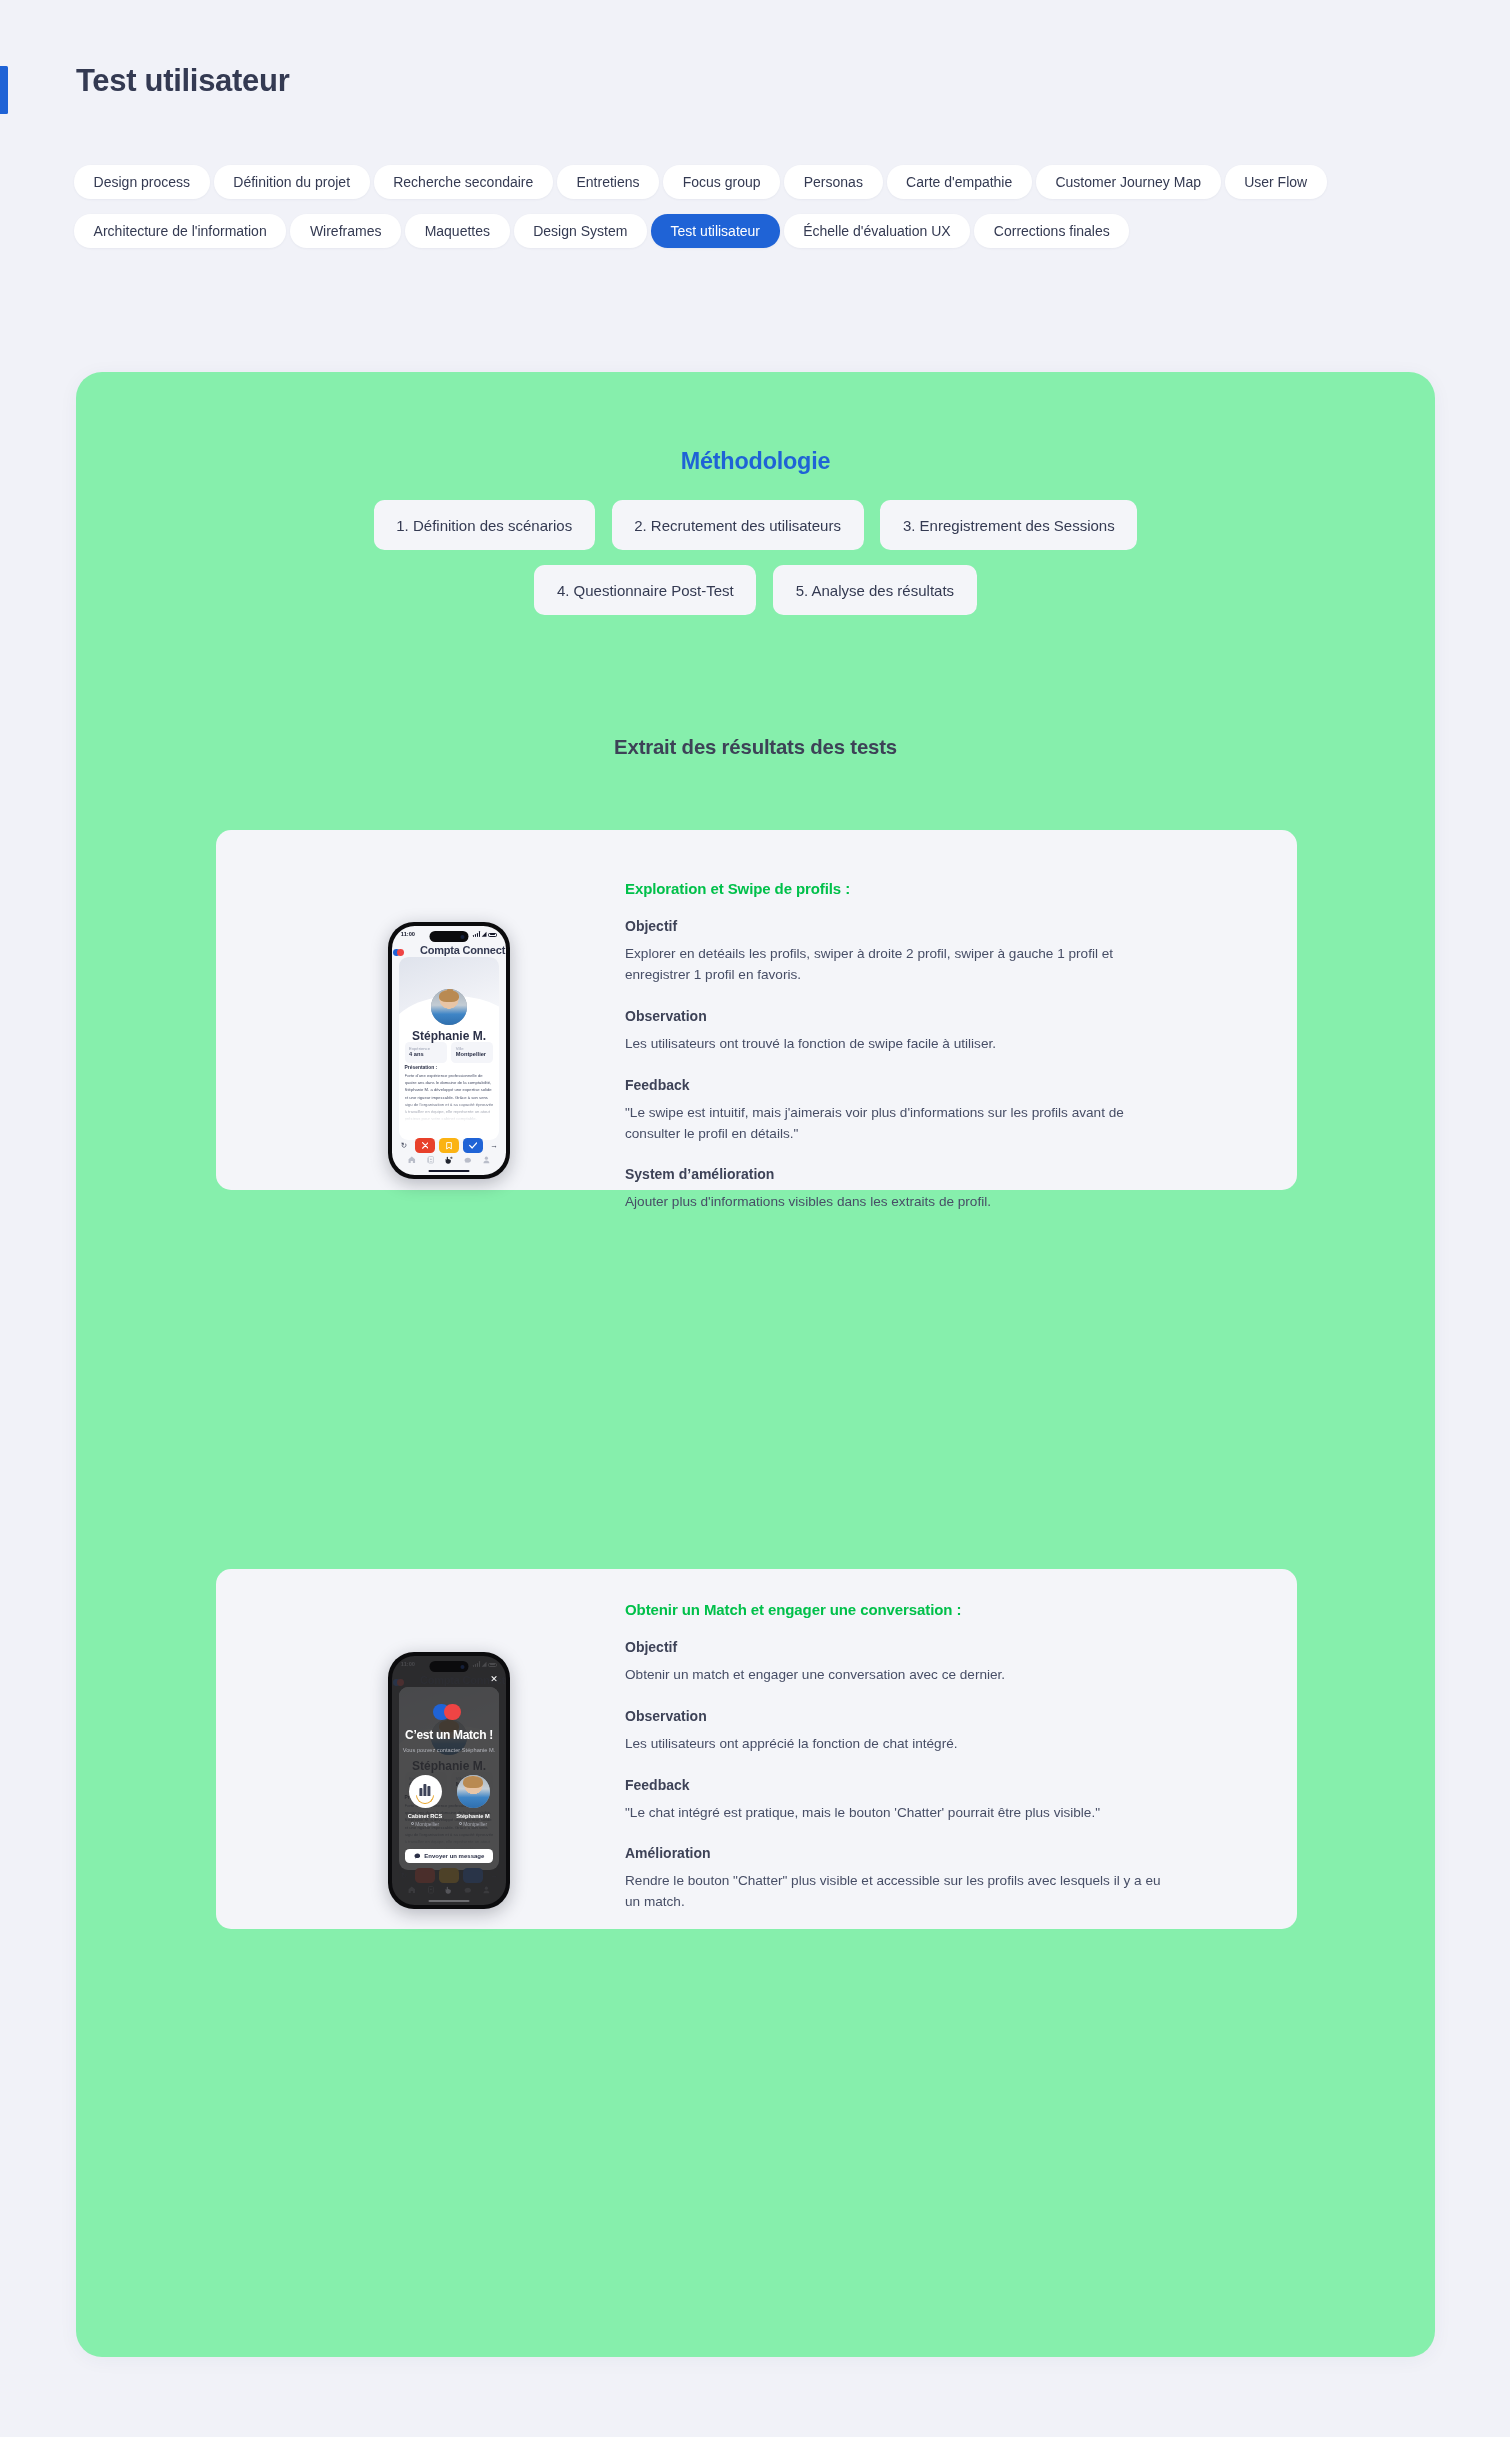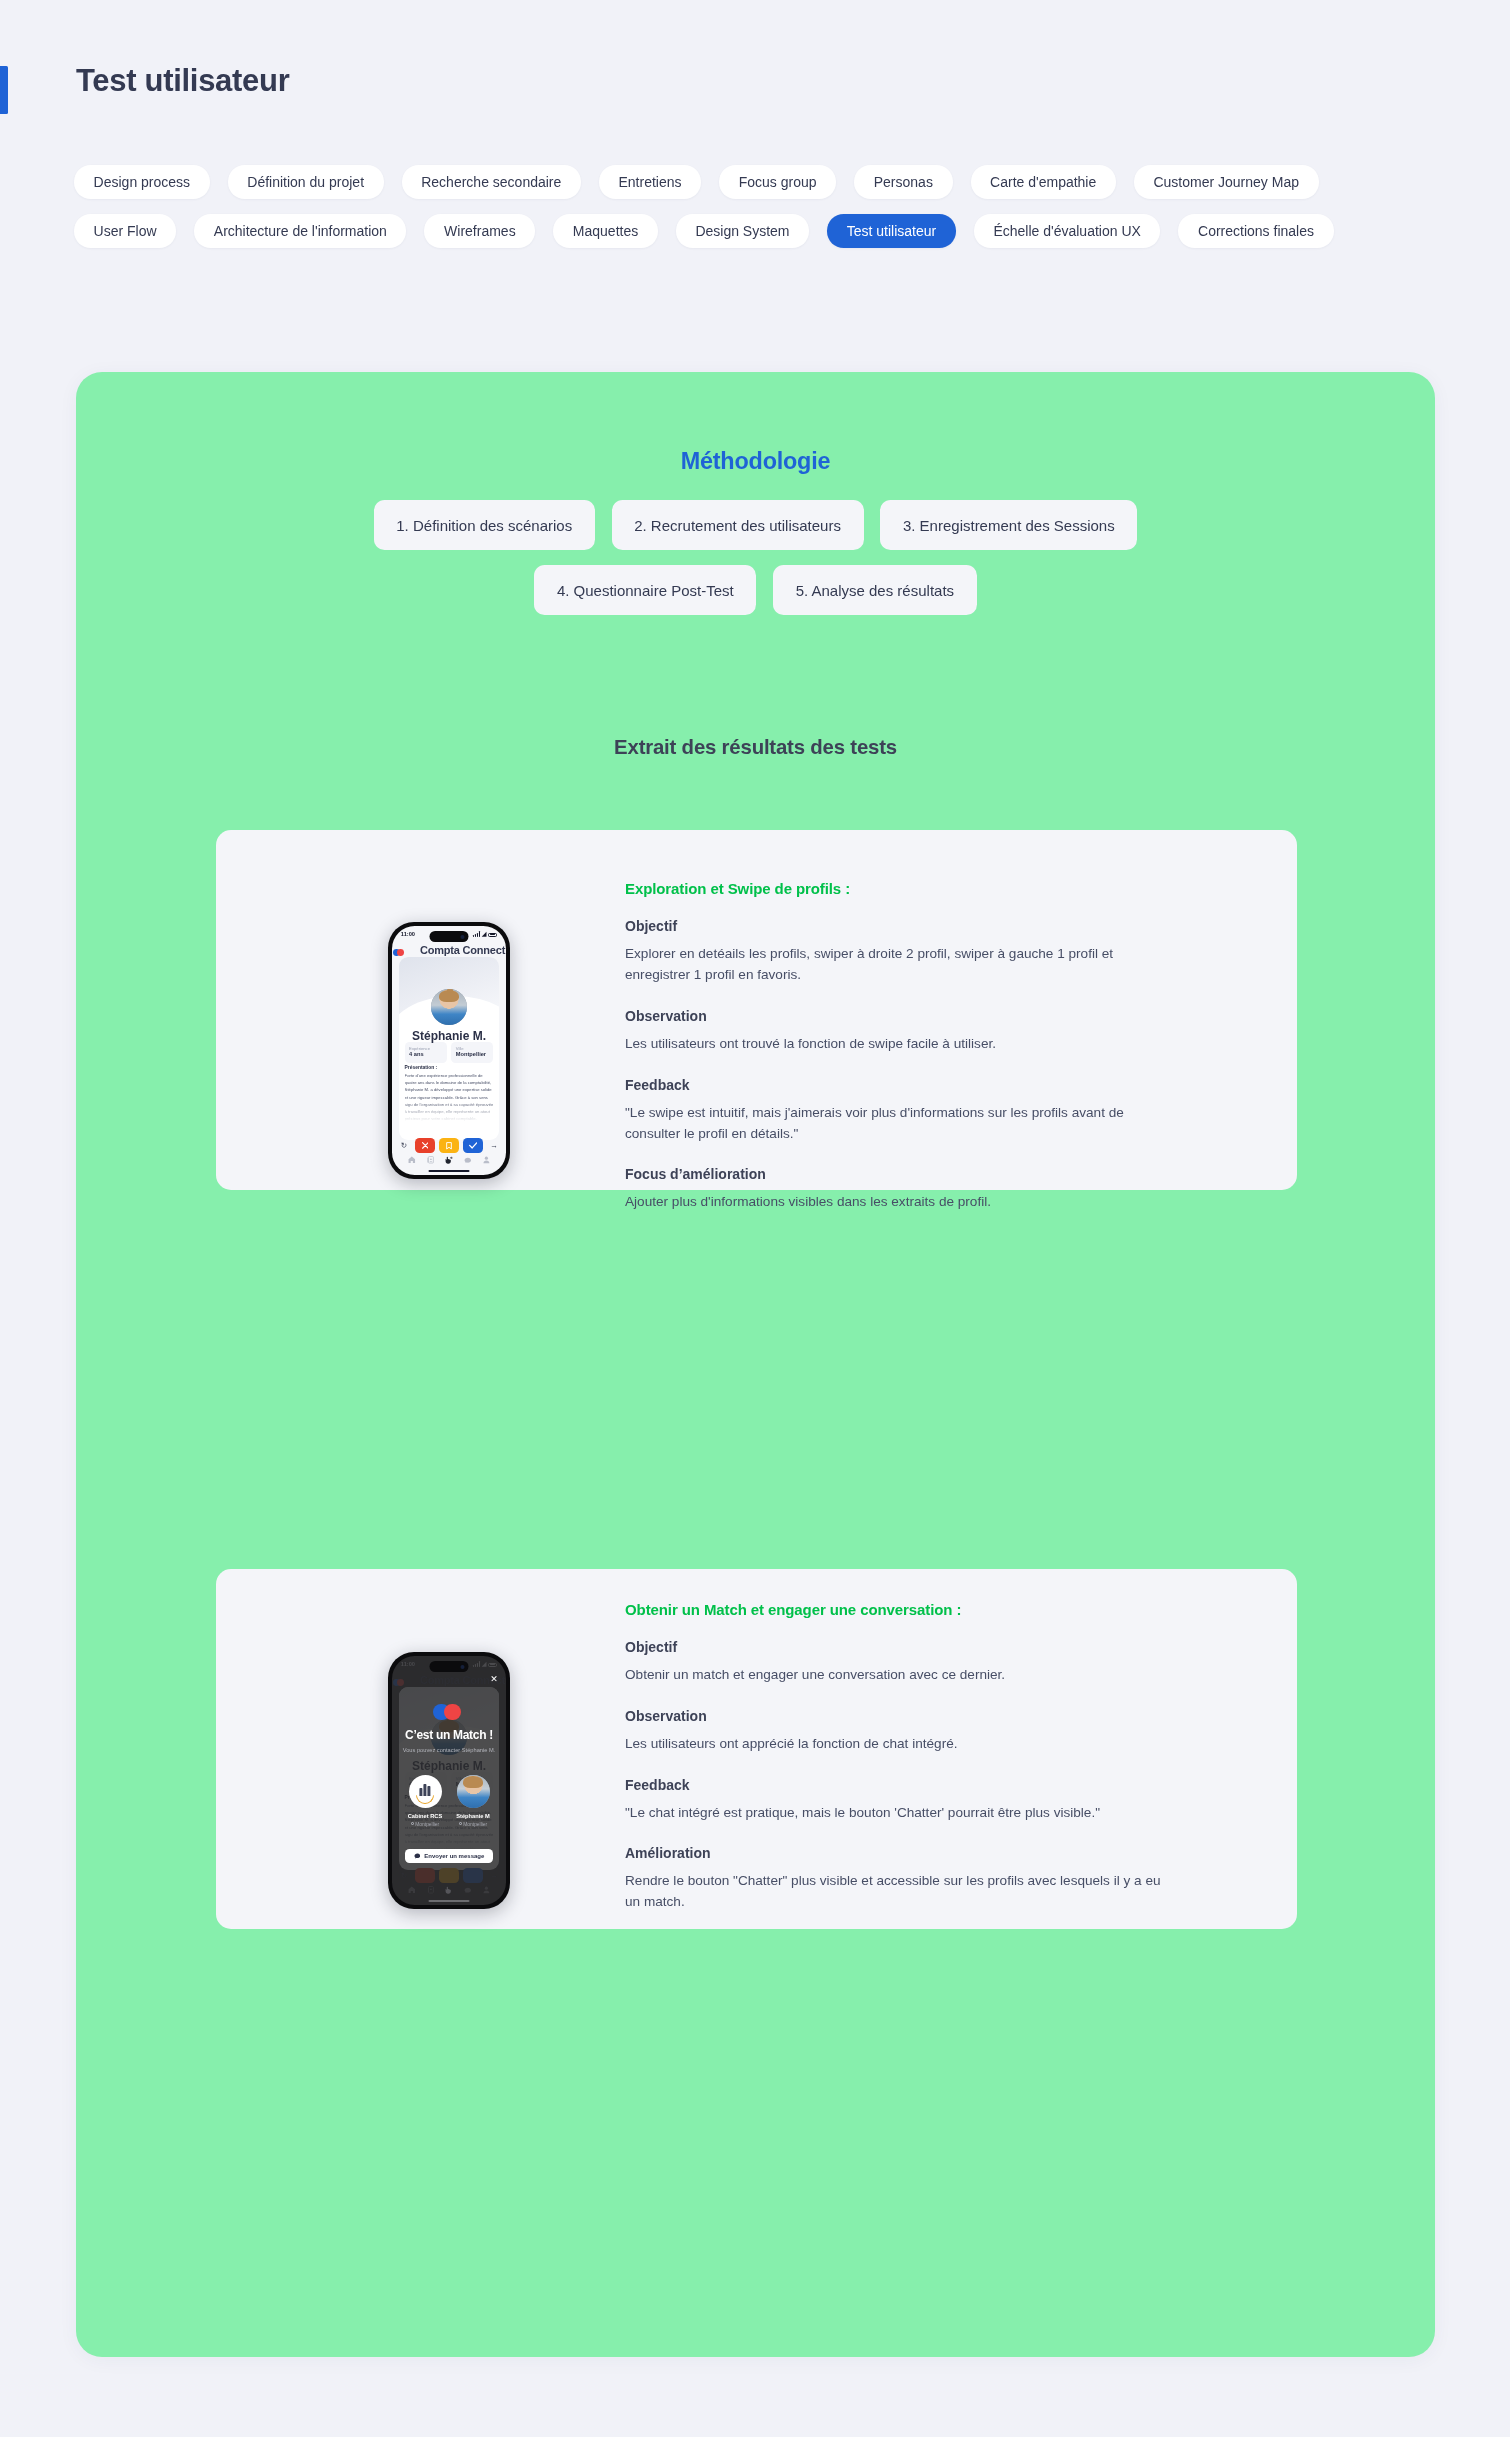--- a/index.html
+++ b/index.html
@@ -18,21 +18,21 @@
     width: 8.3px; height: 48px; background: #1f63d6; border-radius: 0 1.5px 1.5px 0;
   }
   .page-title {
     position: absolute; left: 76px; top: 63px;
     font-size: 31px; font-weight: 700; color: #343a52; letter-spacing: -0.3px;
   }
 
   
   .tabs {
     position: absolute; left: 74px; top: 165px; width: 1299px;
-    display: flex; flex-wrap: wrap; gap: 15px 18px;
+    display: flex; flex-wrap: wrap; gap: 15px 4px;
   }
   .tab {
     background: #ffffff; color: #343a52;
     border-radius: 16.6px; padding: 9px 19.6px;
     font-size: 14px; line-height: 1.15; white-space: nowrap;
     box-shadow: 0 0.8px 2.3px rgba(40,50,90,.06);
     cursor: pointer; user-select: none;
   }
   .tab.active { background: #1f63d6; color: #ffffff; font-weight: 500; }
 
@@ -444,21 +444,21 @@
       </div>
 
       <div class="result-text">
         <div class="rt-heading">Exploration et Swipe de profils :</div>
         <div class="rt-label">Objectif</div>
         <div class="rt-body">Explorer en detéails les profils, swiper à droite 2 profil, swiper à gauche 1 profil et enregistrer 1 profil en favoris.</div>
         <div class="rt-label">Observation</div>
         <div class="rt-body">Les utilisateurs ont trouvé la fonction de swipe facile à utiliser.</div>
         <div class="rt-label">Feedback</div>
         <div class="rt-body">"Le swipe est intuitif, mais j'aimerais voir plus d'informations sur les profils avant de consulter le profil en détails."</div>
-        <div class="rt-label">Focus d’amélioration</div>
+        <div class="rt-label">System d’amélioration</div>
         <div class="rt-body">Ajouter plus d'informations visibles dans les extraits de profil.</div>
       </div>
     </div>
 
     <div class="result-card" id="result-card-2">
 
       <div class="phone" id="phone-2">
         <div class="phone-screen">
 
           <div class="dim-layer">

